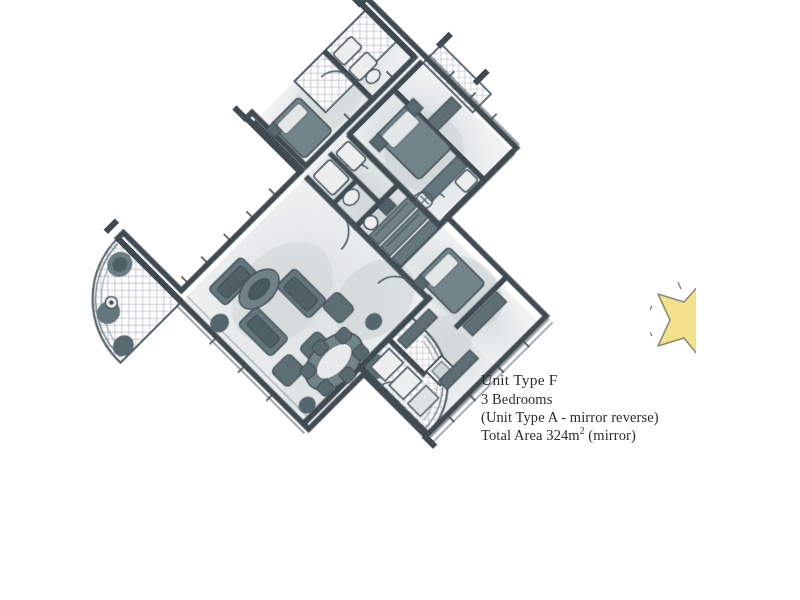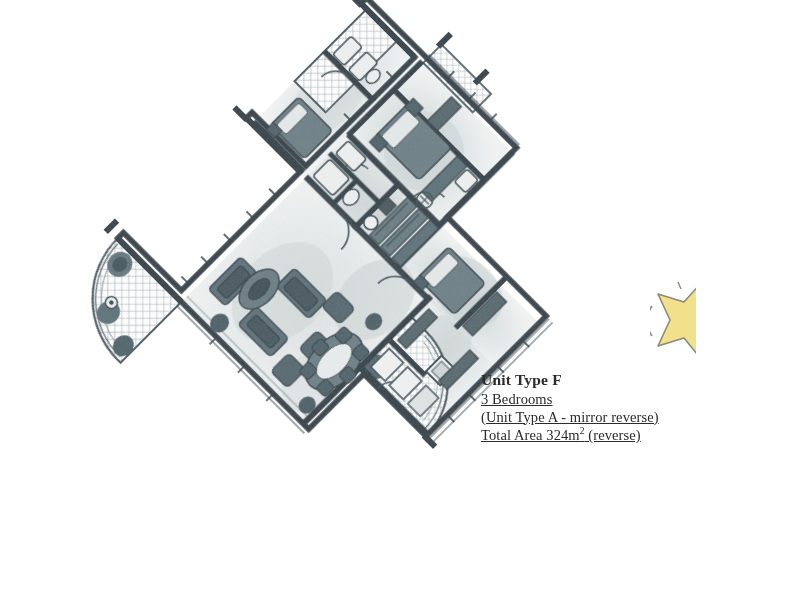--- a/index.html
+++ b/index.html
@@ -16,26 +16,26 @@
   
   #caption{
     position:absolute;
     left:481px; top:371px;
     color:#2b2b2b;
     line-height:1.22;
     letter-spacing:.1px;
     white-space:nowrap;
   }
   #caption .cap-title{
-    font-weight:bold;
+    font-weight:normal;
     font-size:15.5px;
     letter-spacing:.2px;
     margin-bottom:1px;
   }
-  #caption .cap-line{font-size:14.5px;text-decoration:underline;}
+  #caption .cap-line{font-size:14.5px;}
   #caption .cap-line sup{font-size:9.5px;vertical-align:super;}
 
   
   #logo-clip{
     position:absolute;
     left:650px; top:276px;
     width:46px; height:90px;
     overflow:hidden;
   }
   #logo-clip svg{display:block;}
@@ -317,17 +317,17 @@
       <path d="M2 30 A26 26 0 0 0 2 60" fill="none" stroke="#8a8a78" stroke-width="1.6"></path>
       <path d="M28 6 l3 7" stroke="#8a8a78" stroke-width="1.4" fill="none"></path>
     </svg>
   </div>
 
   <div id="caption">
     <div class="cap-title">Unit Type F</div>
     <div class="cap-line">3 Bedrooms</div>
     <div class="cap-line">(Unit Type A - mirror reverse)</div>
     <div class="cap-line">
-      <span>Total Area 324m</span><sup>2</sup><span>  (reverse)</span>
+      <span>Total Area 324m</span><sup>2</sup><span>  (mirror)</span>
     </div>
   </div>
 
 </div>
 
 </body></html>

